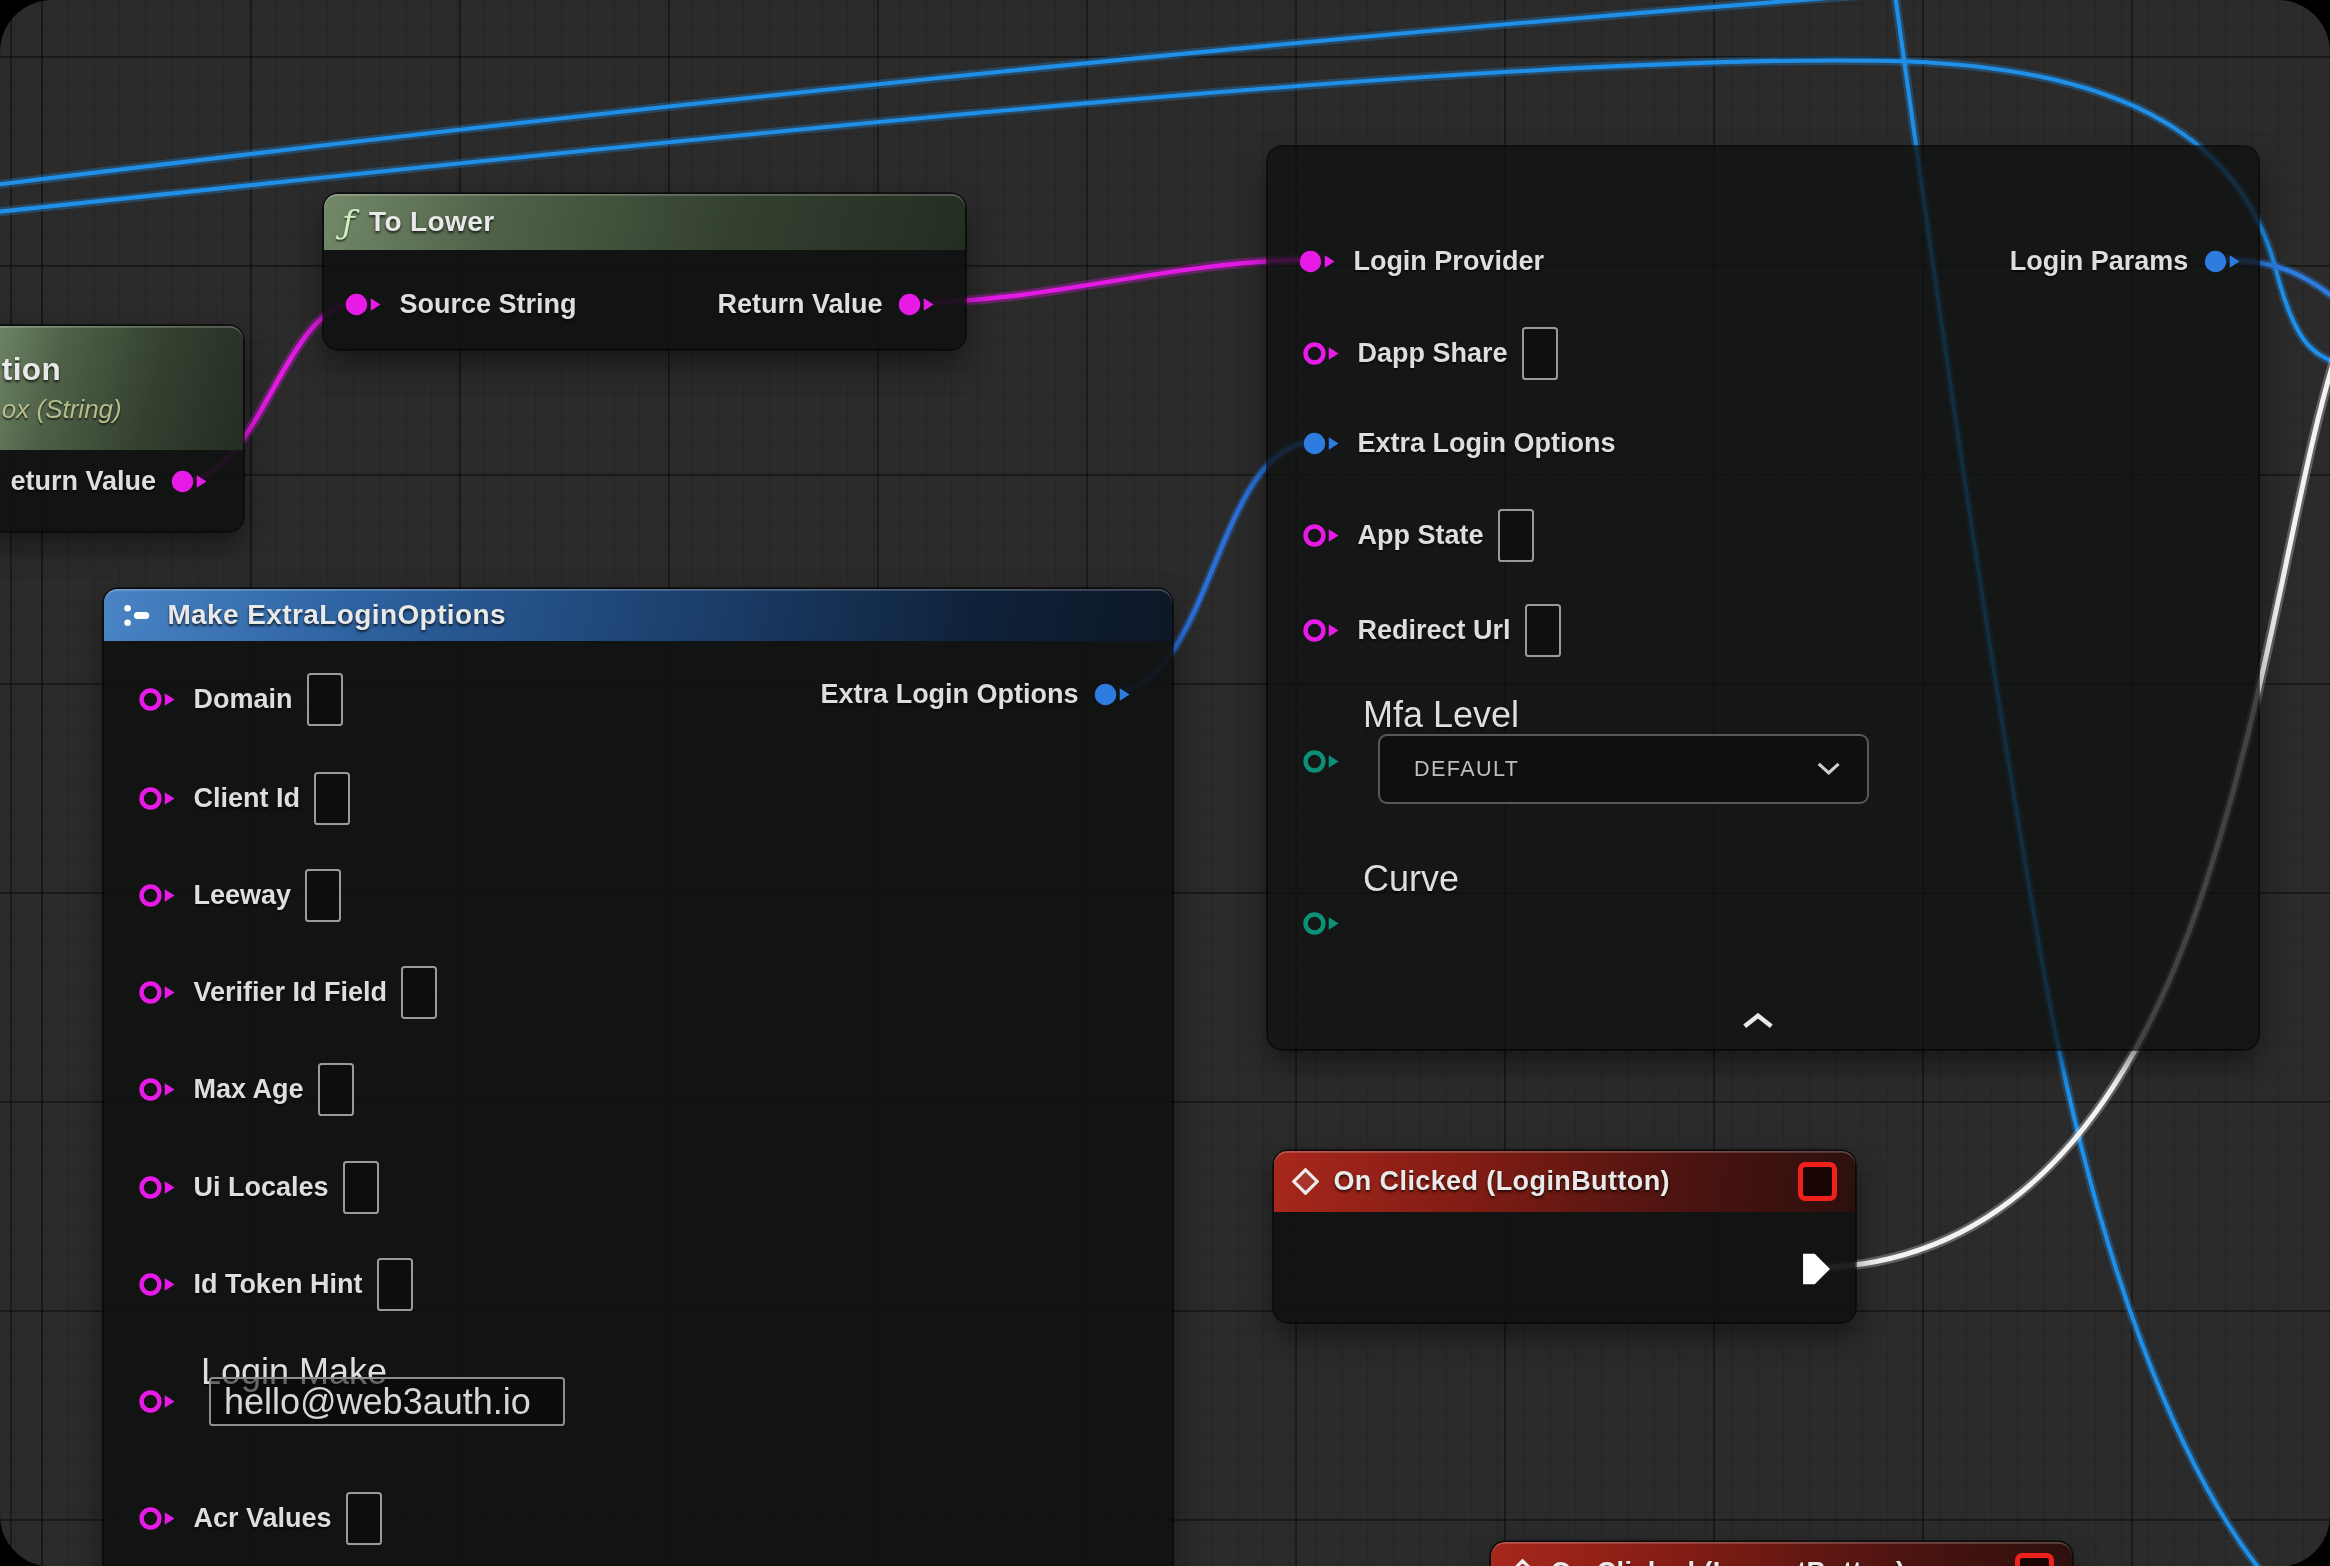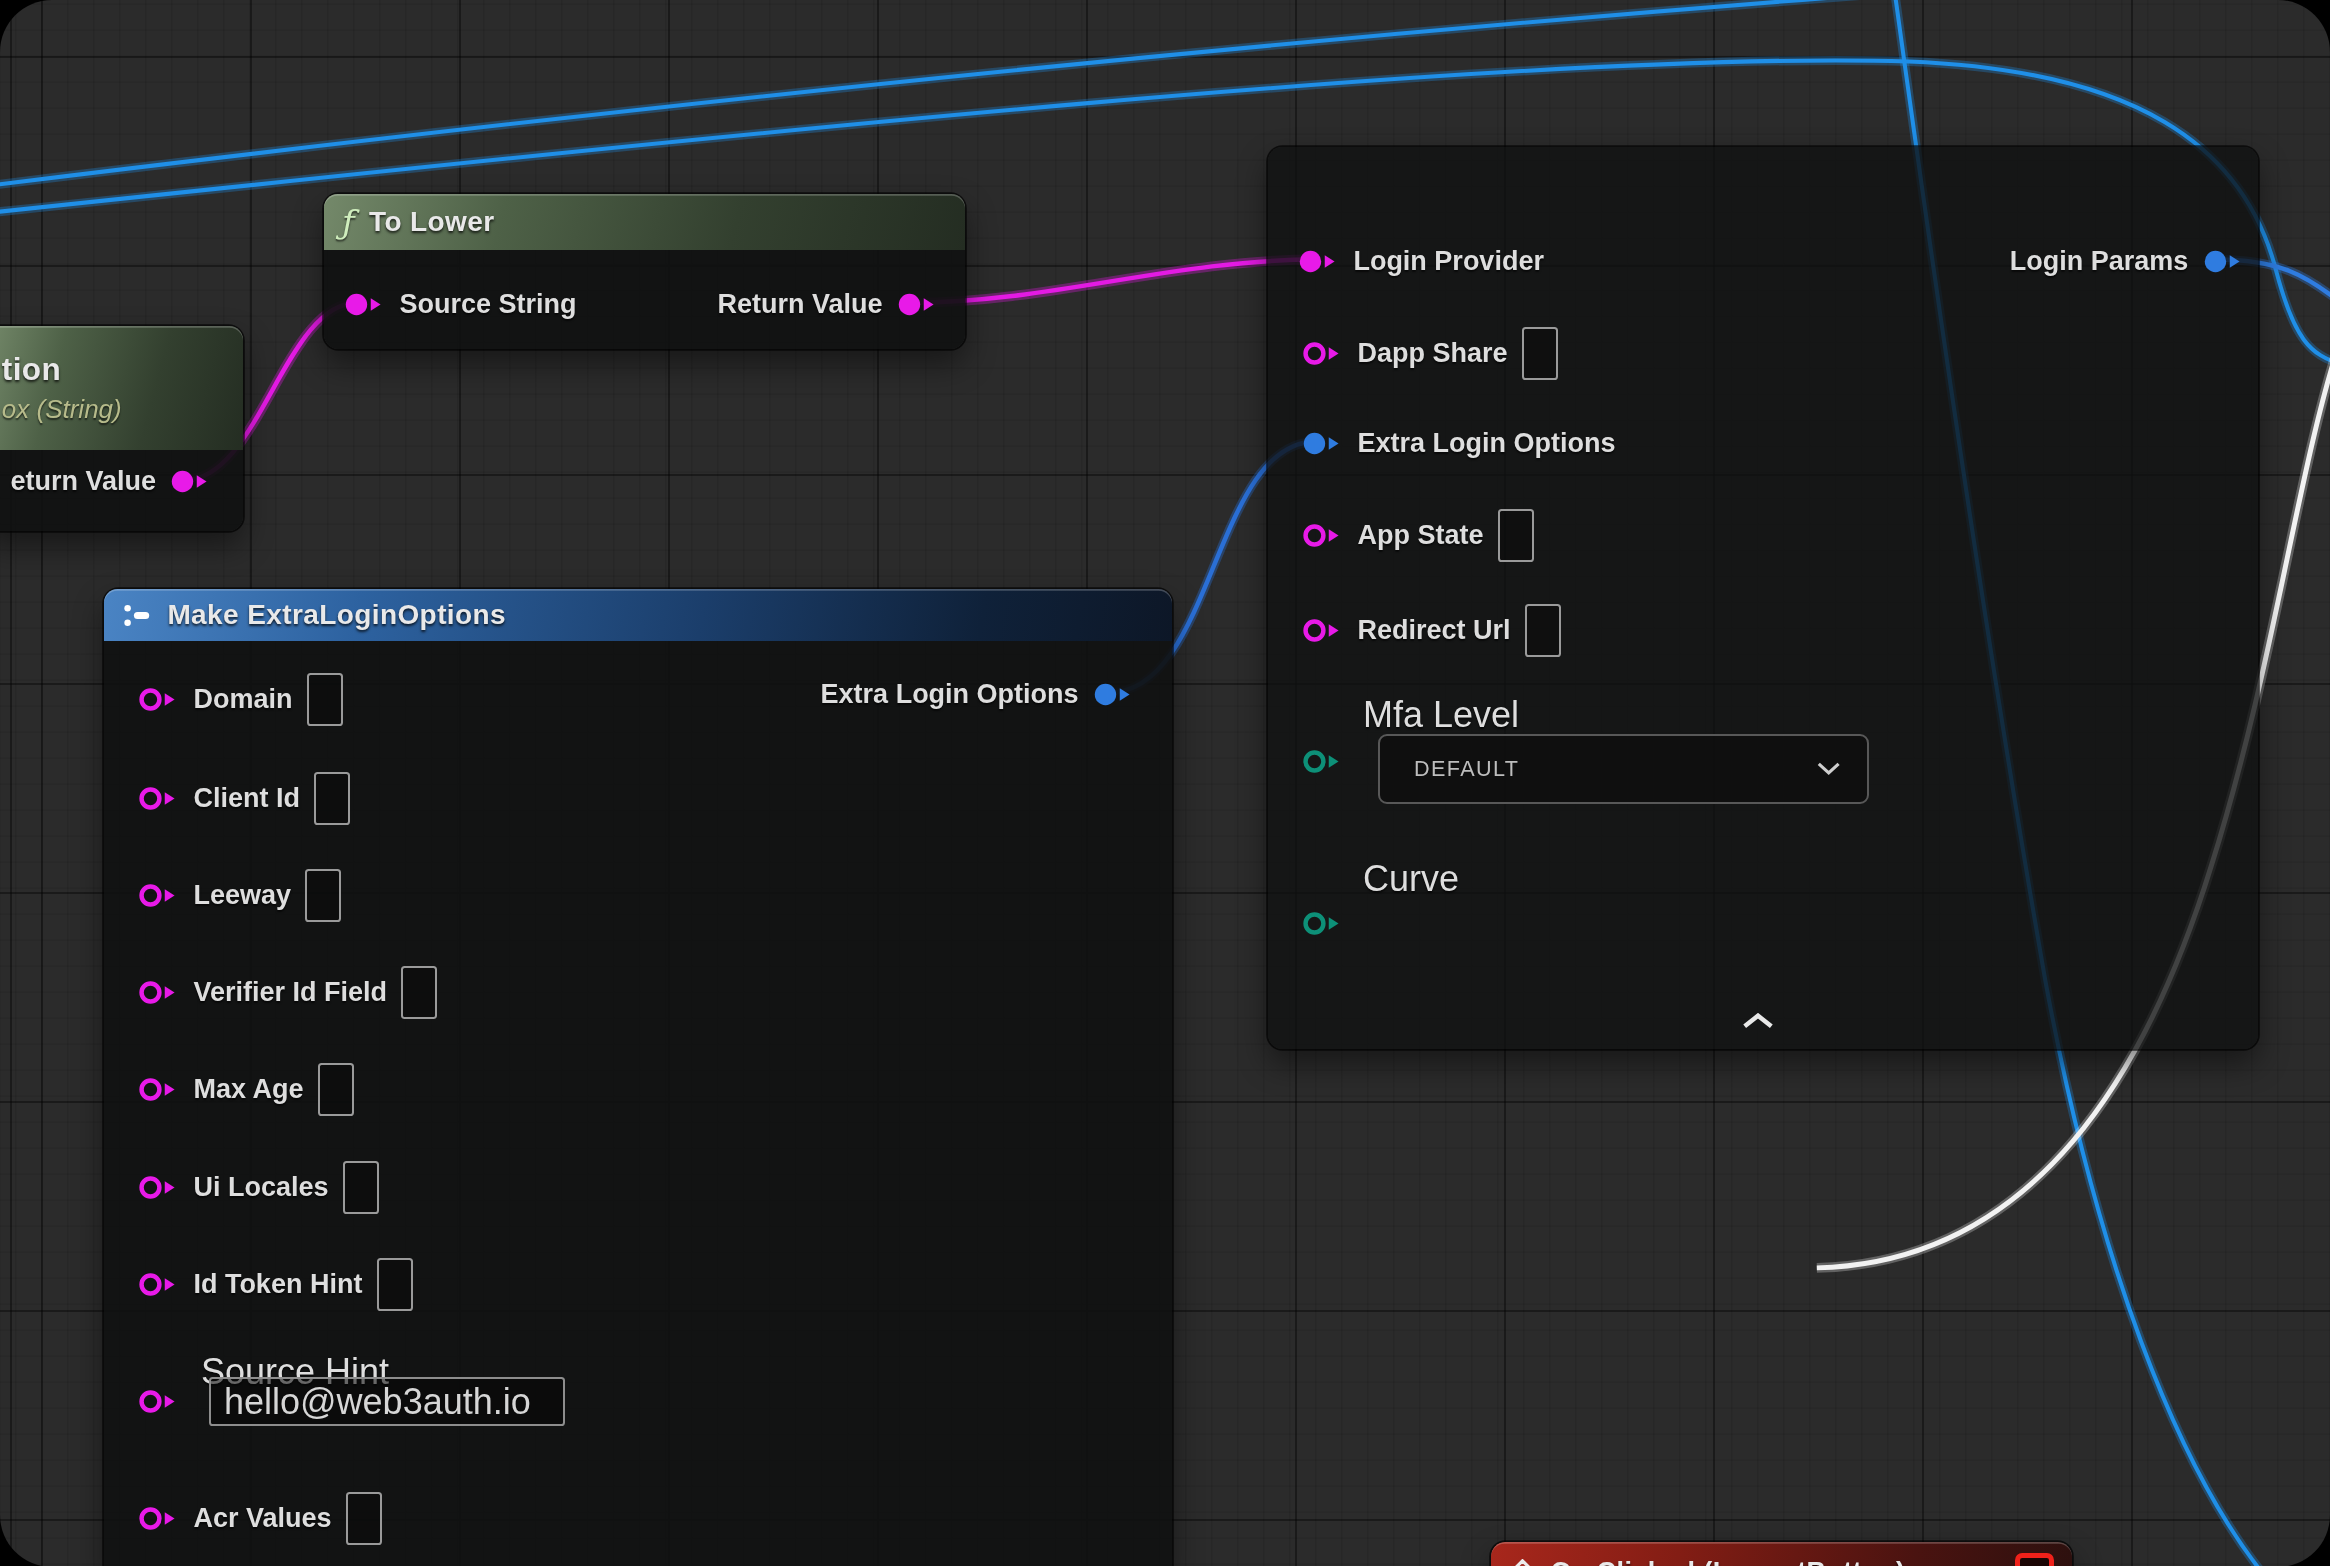--- a/index.html
+++ b/index.html
@@ -188,21 +188,21 @@
     </div>
     <div class="row" style="top:680px;left:34px;">
       <svg width="41" height="27" viewBox="0 0 46 30">
           <circle cx="14" cy="15" r="10" fill="none" stroke="#e81ae8" stroke-width="5"></circle>
           <path d="M30 8 L41 15 L30 22 Z" fill="#e81ae8"></path>
         </svg>
       <span class="plabel">Id Token Hint</span>
       <span class="mini-box"></span>
     </div>
 
-    <span class="field-label" style="top:762px;left:97px;">Source Hint</span>
+    <span class="field-label" style="top:762px;left:97px;">Login Make</span>
     <div class="row" style="top:797px;left:34px;">
       <svg width="41" height="27" viewBox="0 0 46 30">
           <circle cx="14" cy="15" r="10" fill="none" stroke="#e81ae8" stroke-width="5"></circle>
           <path d="M30 8 L41 15 L30 22 Z" fill="#e81ae8"></path>
         </svg>
       <div class="text-box" style="width:326px;margin-left:16px;">
         <span>hello@web3auth.io</span>
       </div>
     </div>
 
@@ -285,20 +285,32 @@
           <circle cx="14" cy="15" r="10" fill="none" stroke="#0d9078" stroke-width="5"></circle>
           <path d="M30 8 L41 15 L30 22 Z" fill="#0d9078"></path>
         </svg>
     </div>
 
     <svg width="32" height="16" style="position:absolute;top:866px;left:474px;" viewBox="0 0 36 18">
         <polyline points="3,15 18,3 33,15" stroke="#e8e8e8" stroke-width="5" fill="none"></polyline>
       </svg>
   </div>
 
+  <div class="node" style="left:1274px;top:1151px;width:581px;height:171px;">
+    <div class="hdr hdr-red" style="height:61px;">
+      <svg width="27" height="27" viewBox="0 0 30 30">
+          <polygon points="15,2 28,15 15,28 2,15" fill="rgba(255,255,255,.08)" stroke="#ececec" stroke-width="3.5"></polygon>
+        </svg>
+      <span class="title" style="font-size:27px;">On Clicked (LoginButton)</span>
+      <span class="red-badge" style="margin-left:auto;"></span>
+    </div>
+    <svg width="31" height="34" style="position:absolute;left:527px;top:101px;" viewBox="0 0 34 38">
+        <path d="M2 2 h13 l17 17 -17 17 h-13 z" fill="#ffffff"></path>
+      </svg>
+  </div>
 
   <div class="node clip" style="left:1491px;top:1542px;width:581px;height:31px;border-radius:14.4px 14.4px 0 0;">
     <div class="hdr hdr-red" style="height:61px;">
       <svg width="27" height="27" viewBox="0 0 30 30">
           <polygon points="15,2 28,15 15,28 2,15" fill="rgba(255,255,255,.08)" stroke="#ececec" stroke-width="3.5"></polygon>
         </svg>
       <span class="title" style="font-size:27px;">On Clicked (LogoutButton)</span>
       <span class="red-badge" style="margin-left:auto;"></span>
     </div>
   </div>

